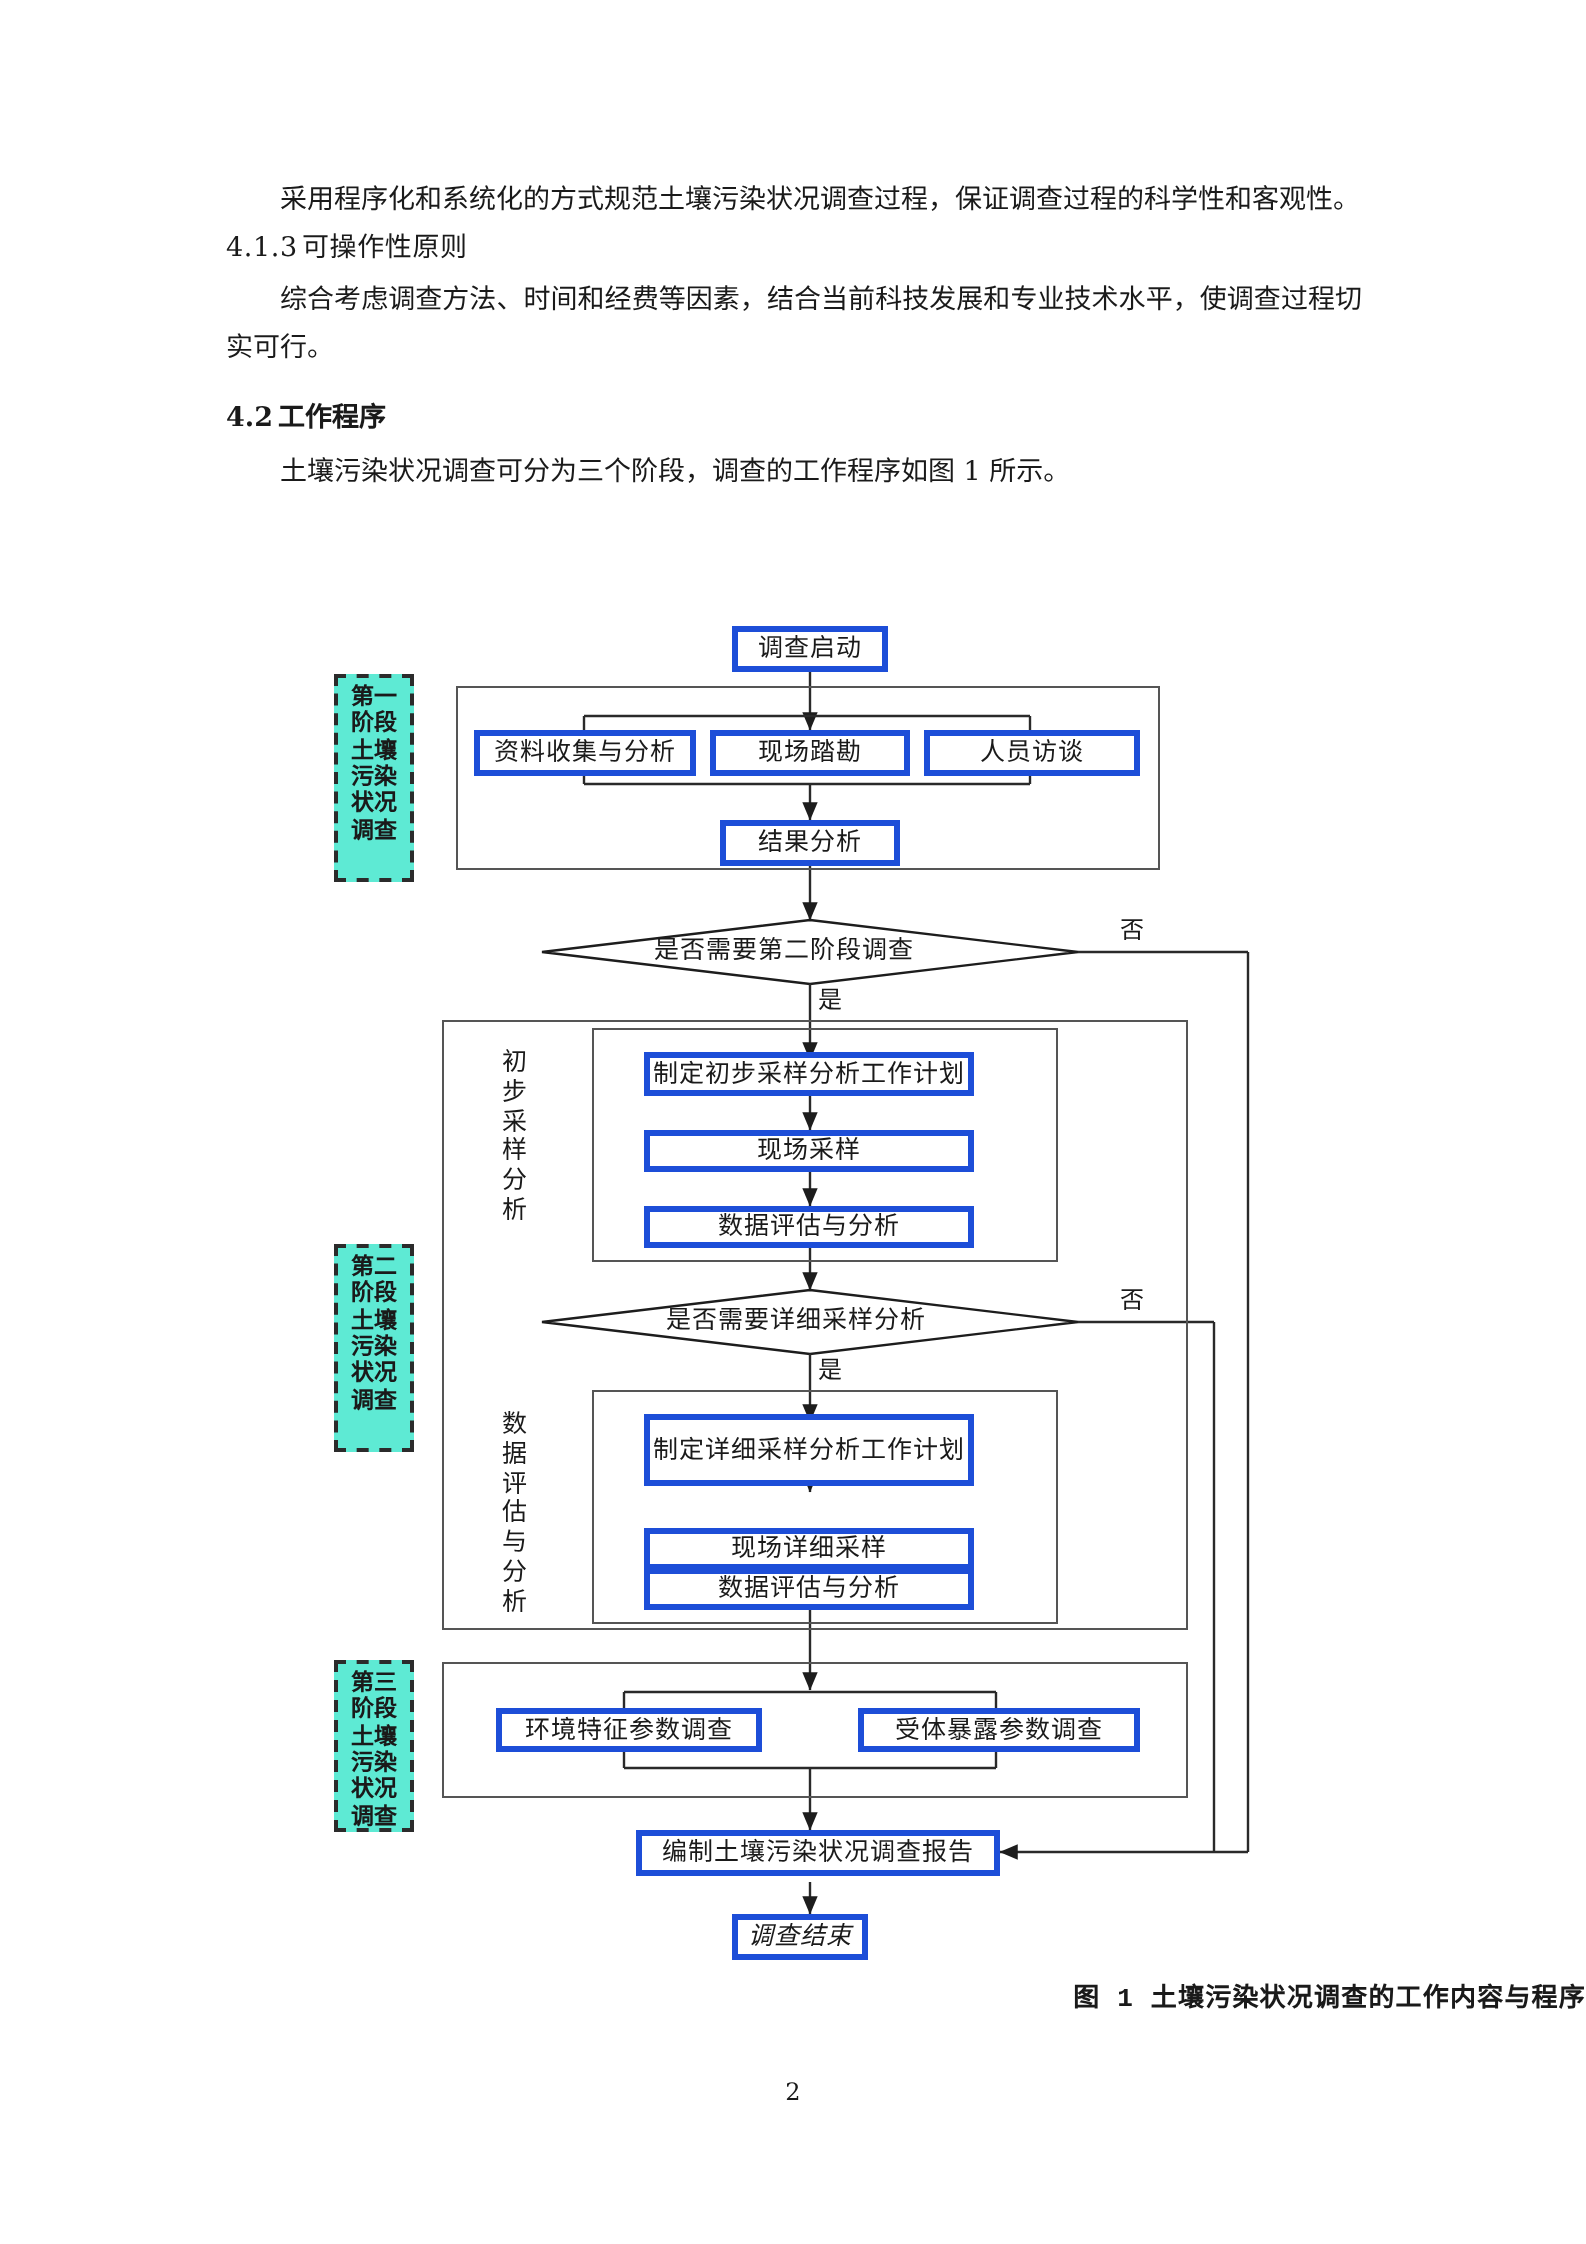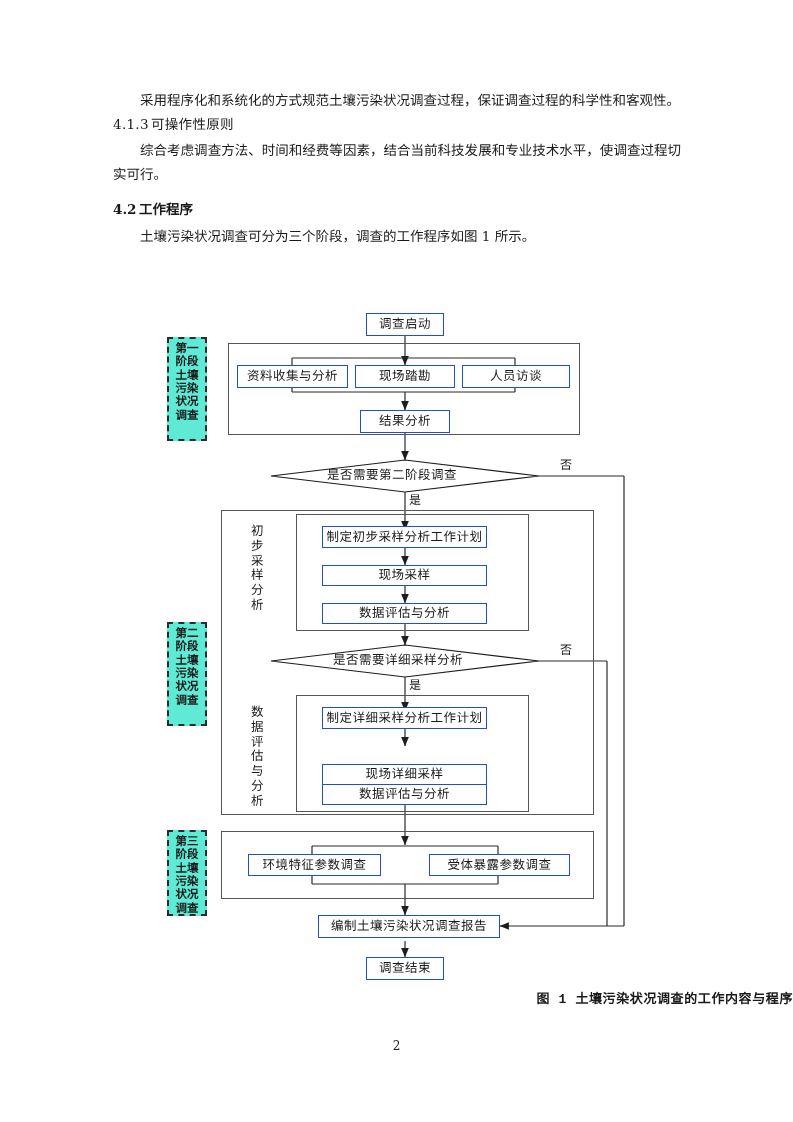--- a/index.html
+++ b/index.html
@@ -63,21 +63,21 @@
   }
   .chart svg {
     position: absolute;
     left: 0;
     top: 0;
   }
 
   .node {
     position: absolute;
     box-sizing: border-box;
-    border: 1px solid #1d4ed8;
+    border: 3px solid #1d4ed8;
     background: #ffffff;
     display: flex;
     align-items: center;
     justify-content: center;
     font-size: 12.5px;
     line-height: 1;
     letter-spacing: .5px;
     white-space: nowrap;
     font-family: "DejaVu Serif", "Liberation Serif", serif;
   }
@@ -248,30 +248,30 @@
   <div class="node" style="left:322px; top:565px; width:165px; height:21px;">现场采样</div>
   <div class="node" style="left:322px; top:603px; width:165px; height:21px;">数据评估与分析</div>
 
   <div class="diamond-text" style="left:333px; top:654px;">是否需要详细采样分析</div>
   <div class="edge-label" style="left:409px; top:679px;">是</div>
   <div class="edge-label" style="left:560px; top:644px;">否</div>
 
   <div class="group-box" style="left:296px; top:695px; width:233px; height:117px;"></div>
   <div class="vlabel" style="left:251px; top:705px;">数据评估与分析</div>
 
-  <div class="node" style="left:322px; top:707px; width:165px; height:22px;">制定详细采样分析工作计划</div>
+  <div class="node" style="left:322px; top:707px; width:165px; height:36px;">制定详细采样分析工作计划</div>
   <div class="node" style="left:322px; top:764px; width:165px; height:21px;">现场详细采样</div>
   <div class="node" style="left:322px; top:784px; width:165px; height:21px;">数据评估与分析</div>
 
   <div class="group-box" style="left:221px; top:831px; width:373px; height:68px;"></div>
 
   <div class="stage-tag" style="left:167px; top:830px; width:40px; height:86px;">第三阶段土壤污染状况调查</div>
 
   <div class="node" style="left:248px; top:854px; width:133px; height:22px;">环境特征参数调查</div>
   <div class="node" style="left:429px; top:854px; width:141px; height:22px;">受体暴露参数调查</div>
 
   <div class="node" style="left:318px; top:915px; width:182px; height:23px;">编制土壤污染状况调查报告</div>
 
-  <div class="node" style="left:366px; top:957px; width:78px; height:23px;">调查结束</div>
+  <div class="node" style="left:366px; top:957px; width:68px; height:23px;font-style:italic;">调查结束</div>
 </div>
 
 <div class="fig-caption">图 1  土壤污染状况调查的工作内容与程序</div>
 <div class="page-num">2</div>
 
 </body></html>

